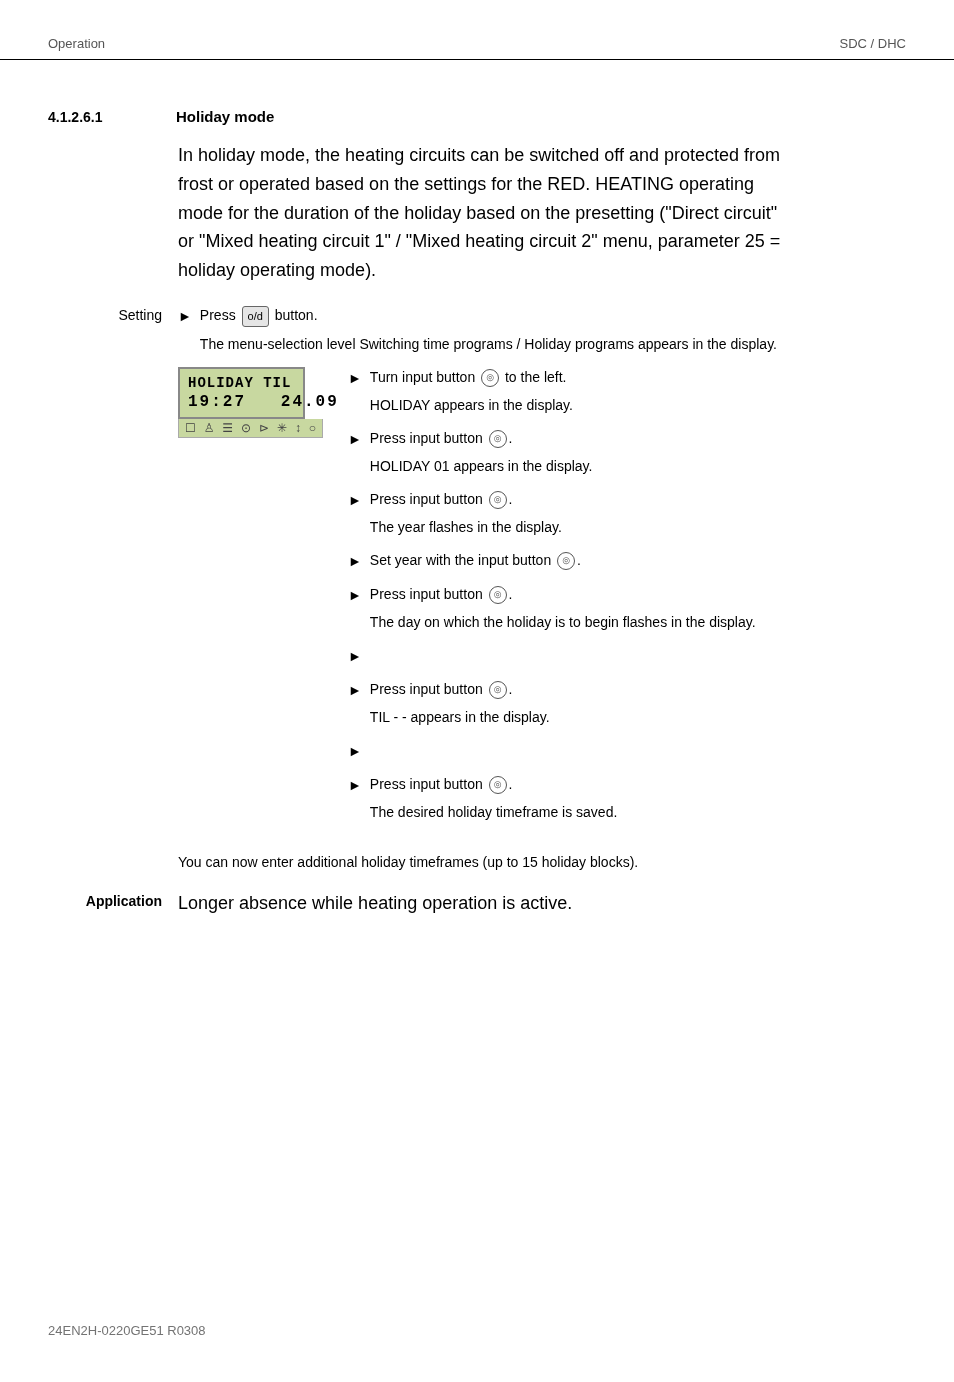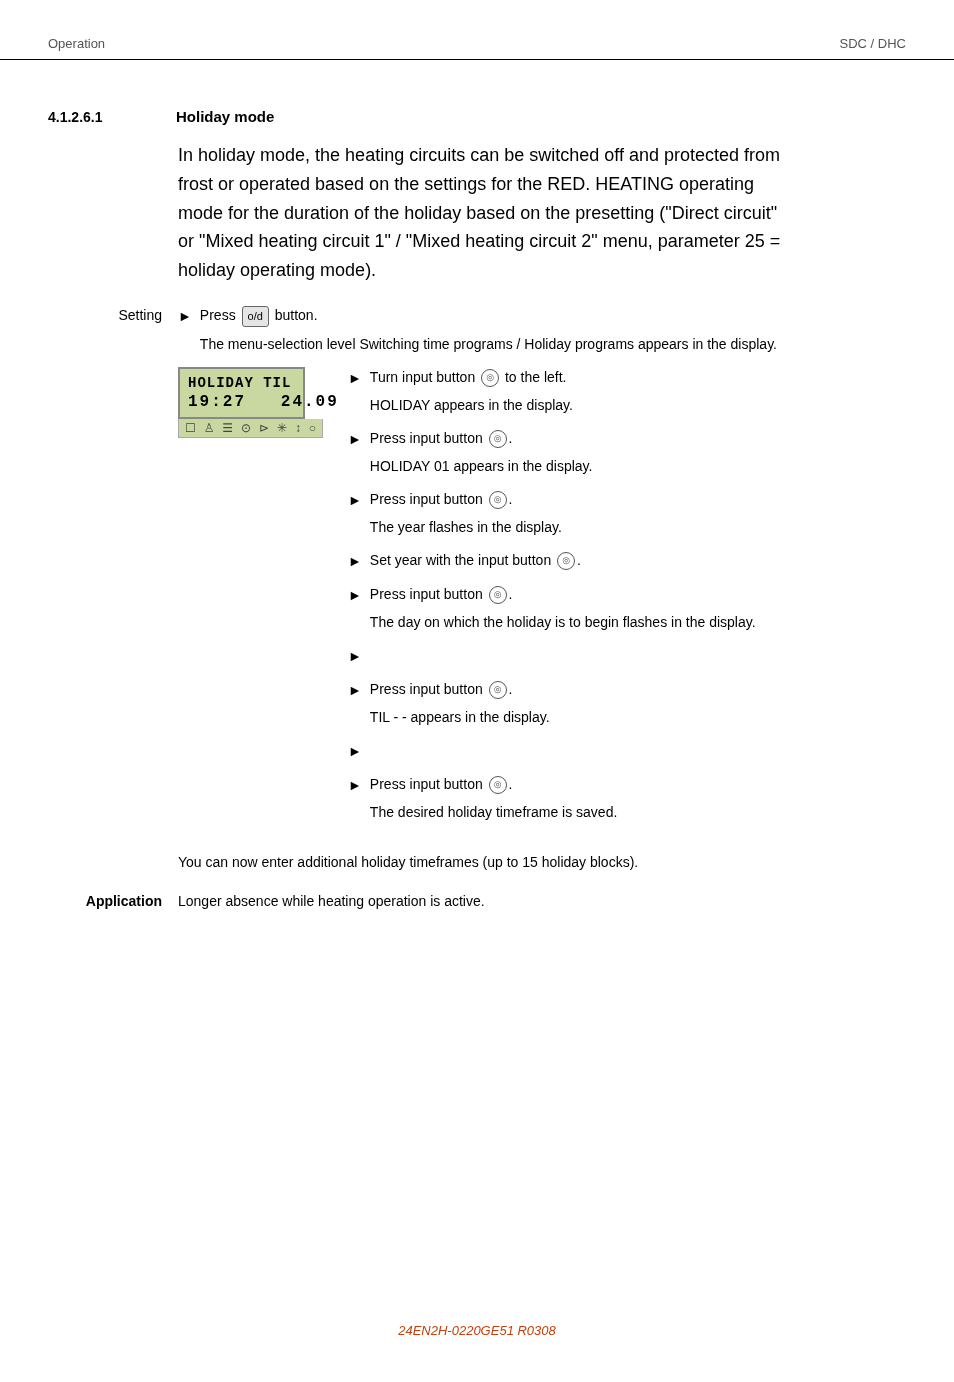--- a/index.html
+++ b/index.html
@@ -197,42 +197,41 @@
 
     .application-label {
       font-weight: bold;
       font-size: 14px;
       min-width: 130px;
       text-align: right;
       padding-right: 16px;
     }
 
     .application-text {
-      font-size: 14px;
+      font-size: 18px;
     }
 
     .additional-text {
       margin-left: 130px;
       margin-top: 16px;
       font-size: 14px;
       line-height: 1.6;
       max-width: 600px;
     }
 
     .page-footer {
       display: flex;
-      justify-content: center;
+      justify-content: flex-start;
       padding: 24px 48px;
       position: absolute;
       bottom: 20px;
       left: 0;
       right: 0;
       font-size: 13px;
-      color: #c2410c;
-      font-style: italic;
+      color: #737373;
     }
 
     .clearfix::after {
       content: '';
       display: table;
       clear: both;
     }
 
     
     .lcd-text {

